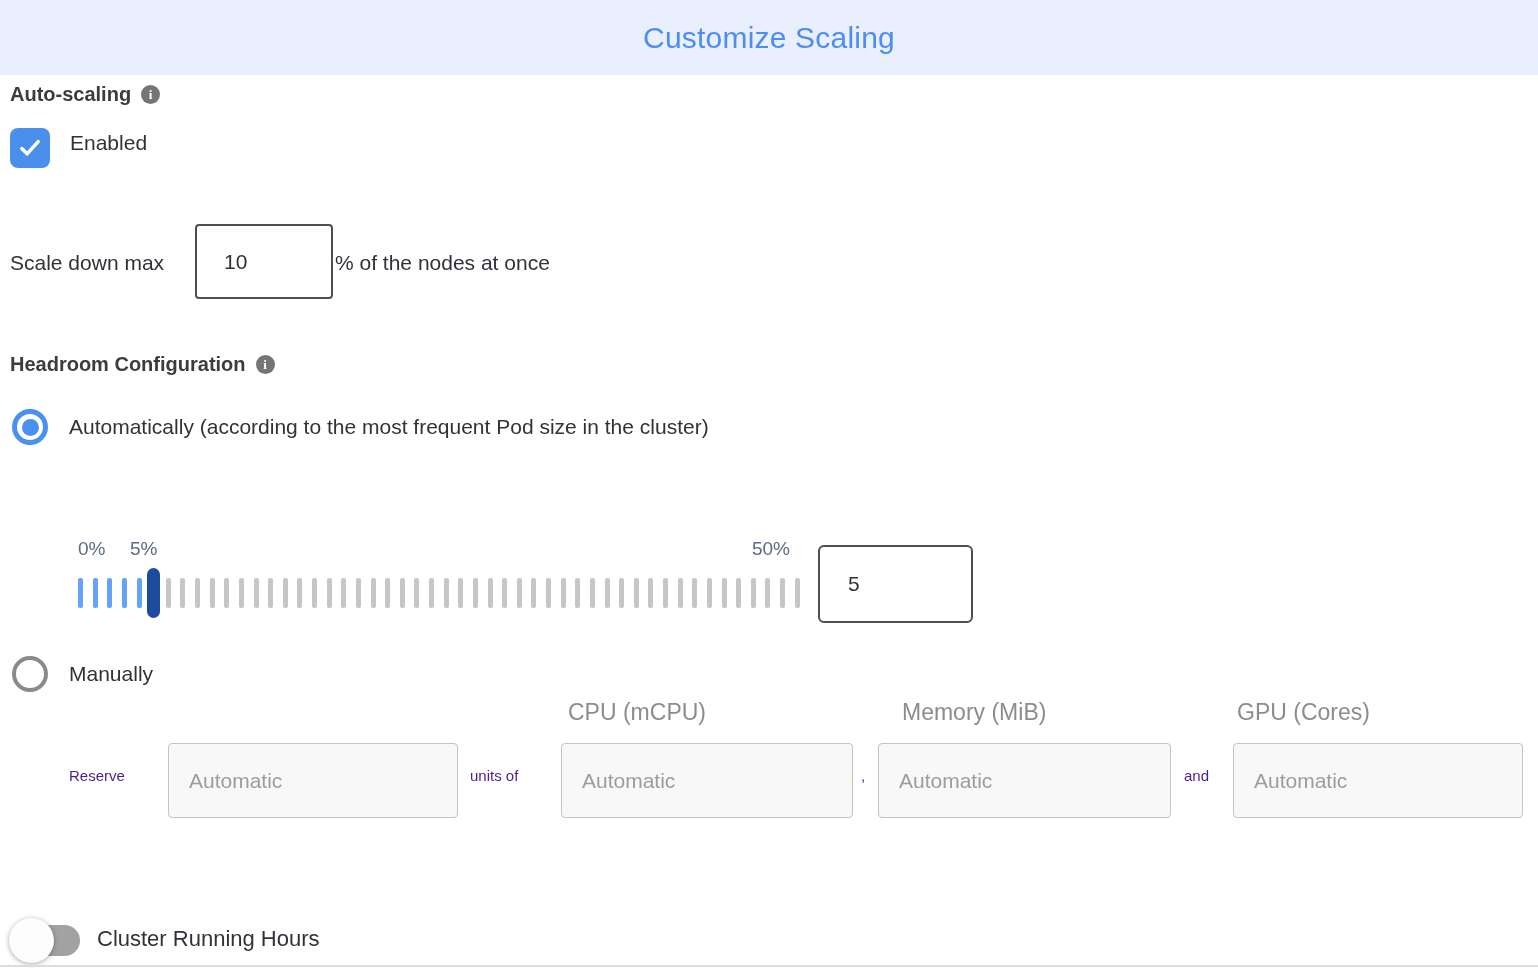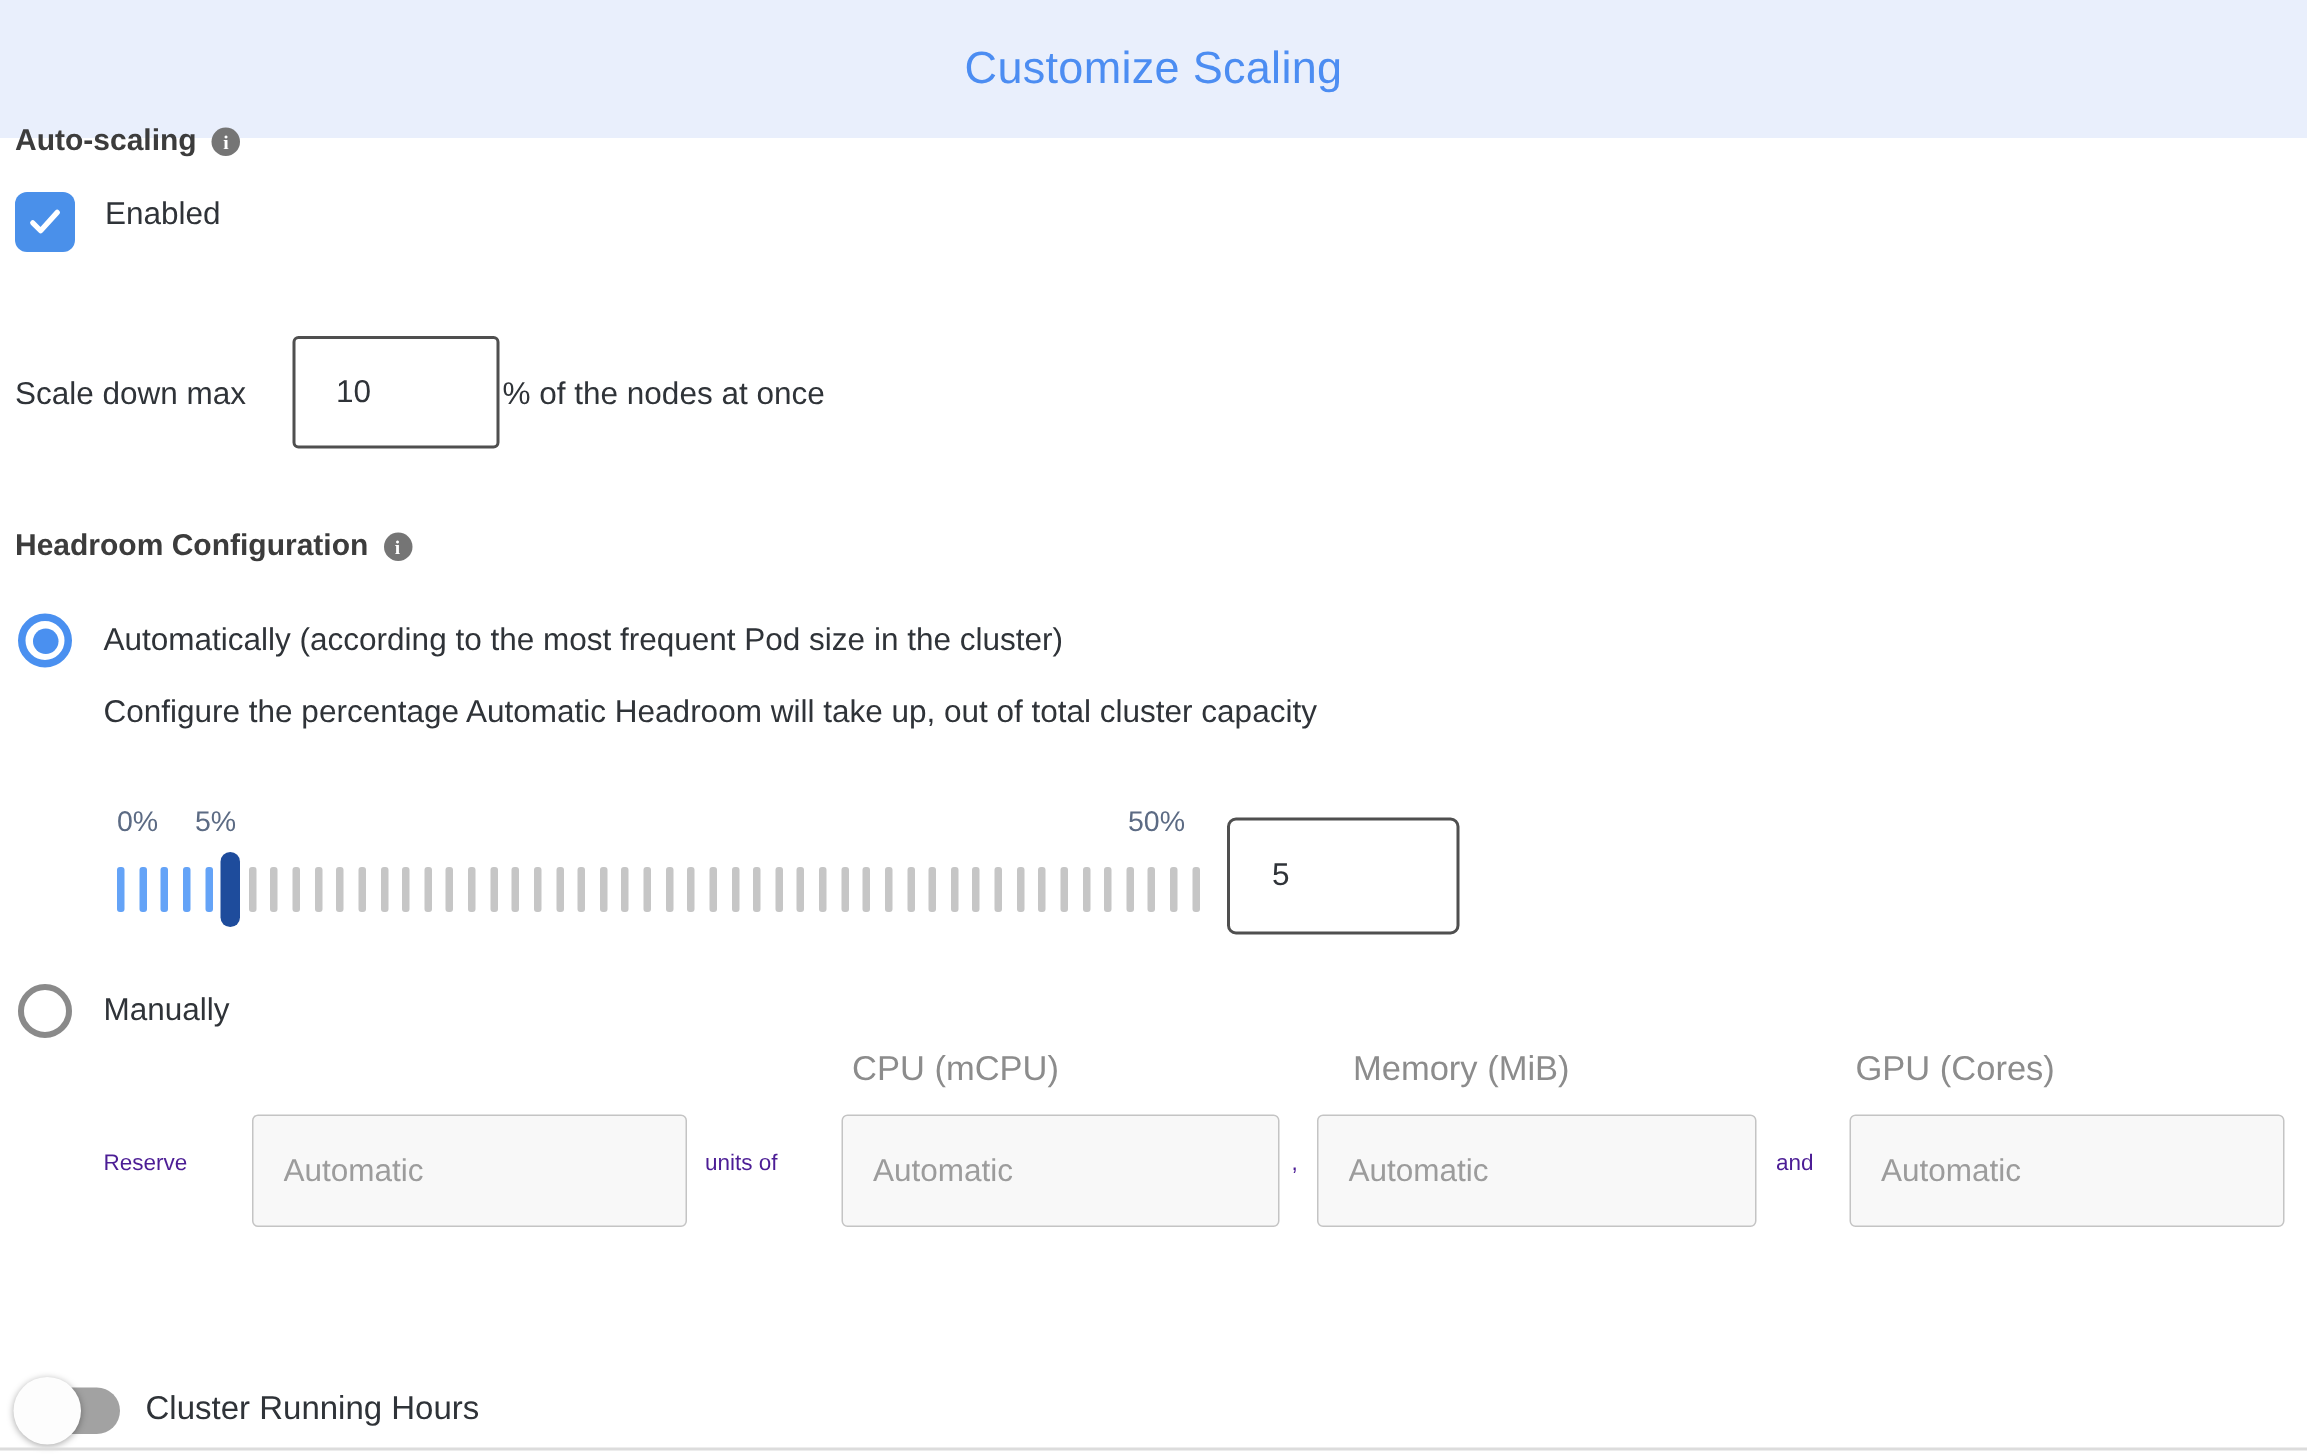--- a/index.html
+++ b/index.html
@@ -7,21 +7,21 @@
   body {
     font-family: "Liberation Sans", sans-serif;
     background: #ffffff;
     color: #3b3f45;
     overflow: hidden;
   }
   .page { position: relative; width: 1538px; height: 970px; background: #fff; }
 
   
   .banner {
-    position: absolute; top: 0; left: 0; width: 100%; height: 92px;
+    position: absolute; top: 0; left: 0; width: 100%; height: 75px;
     background: #e9effc;
     display: flex; align-items: center; justify-content: center;
   }
   .banner-title { font-size: 30px; color: #4c8df2; letter-spacing: .2px; }
 
   
   .section-label {
     position: absolute; display: flex; align-items: center; gap: 10px;
     font-size: 20px; font-weight: 700; color: #3c3c3c;
   }
@@ -144,21 +144,20 @@
   <div class="section-label" style="left:10px; top:353px;">
     <span>Headroom Configuration</span>
     <span class="info-icon">i</span>
   </div>
 
   <div class="radio selected" style="left:12px; top:409px;">
     <div class="dot"></div>
   </div>
   <div class="radio-label" style="left:69px; top:415px;">Automatically (according to the most frequent Pod size in the cluster)</div>
 
-  <div class="description">Configure the percentage Automatic Headroom will take up, out of total cluster capacity</div>
 
   <div class="slider-wrap">
     <div class="slider-labels">
       <span class="lbl-min">0%</span>
       <span class="lbl-cur">5%</span>
       <span class="lbl-max">50%</span>
     </div>
     <div class="ticks" id="slider-ticks">
         <div class="tick blue"></div>
         <div class="tick blue"></div>

